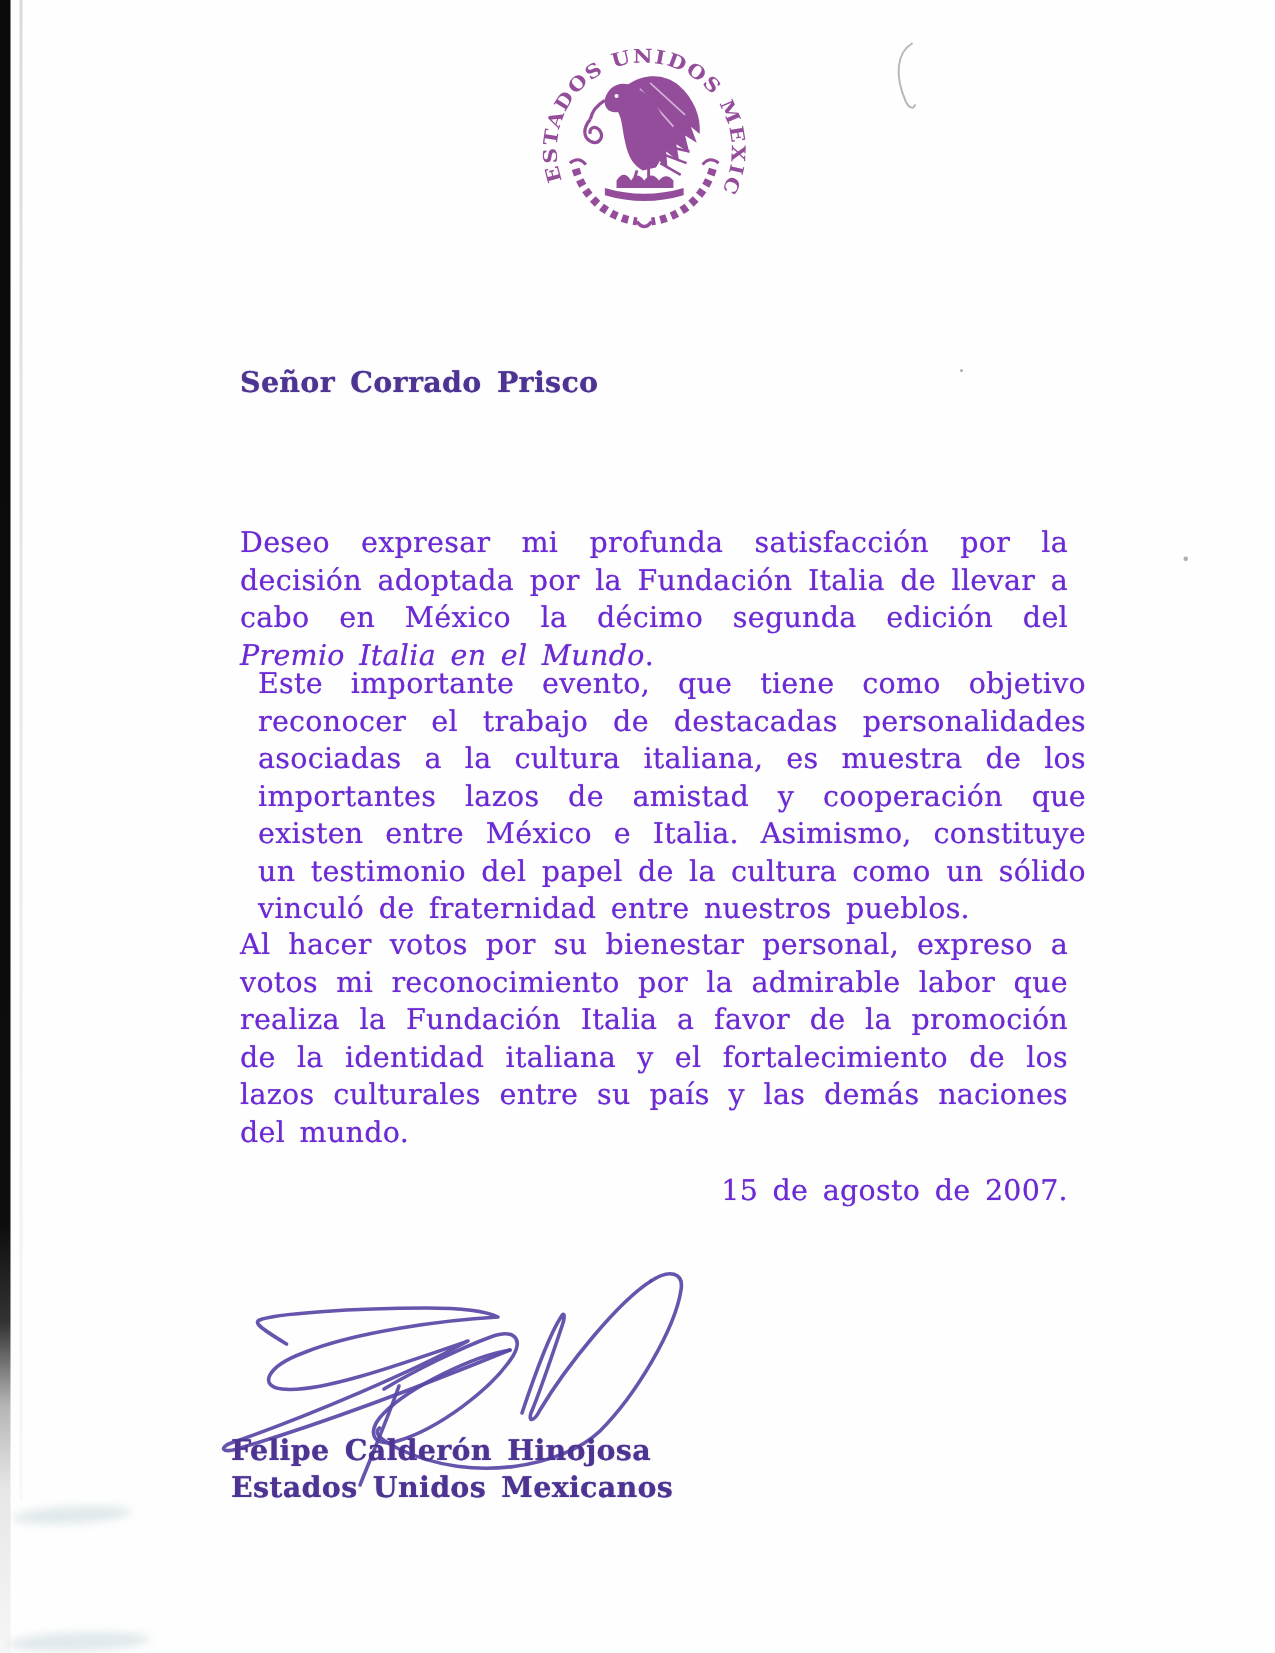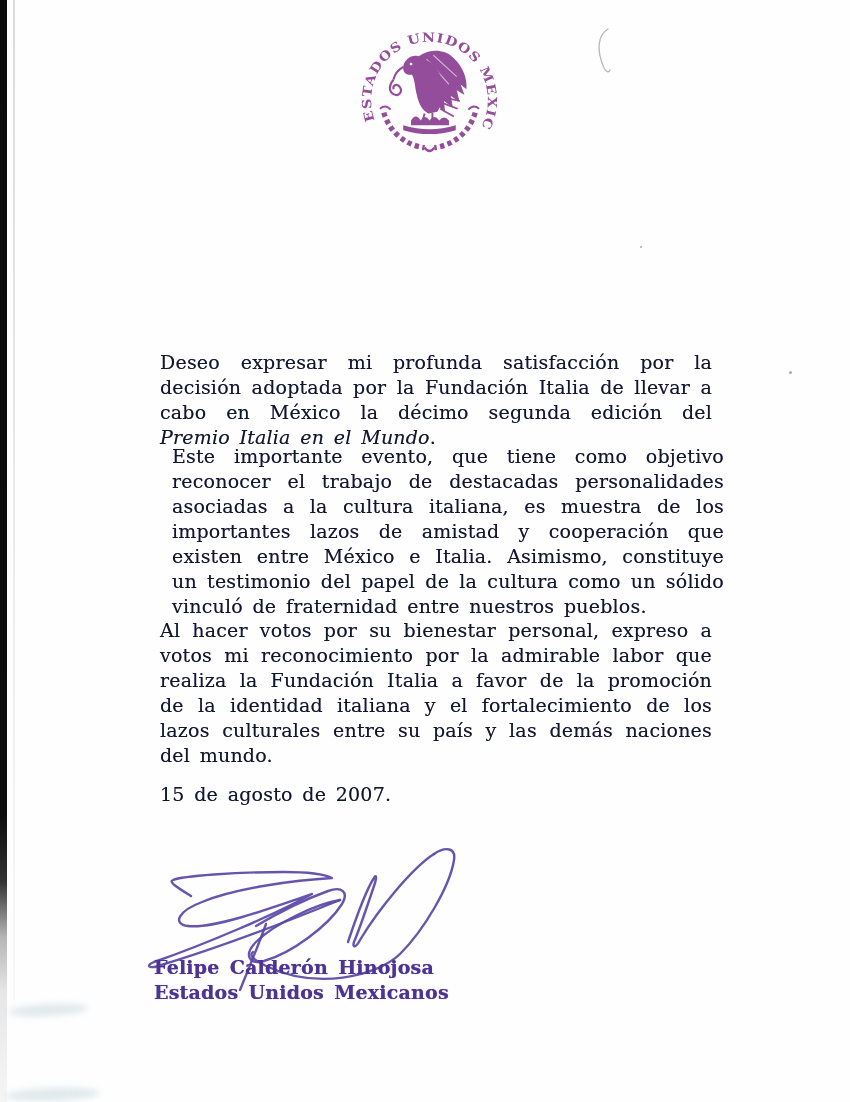--- a/index.html
+++ b/index.html
@@ -30,35 +30,35 @@
   .smudge.s1{left:8px;top:1004px;width:80px;height:12px;transform:rotate(-3deg);}
   .smudge.s2{left:5px;top:1088px;width:95px;height:13px;transform:rotate(-2deg);}
   .speck{position:absolute;background:rgba(90,90,100,.5);border-radius:50%;}
   
   .seal{position:absolute;left:356px;top:29px;width:147px;height:141px;opacity:.92;}
   .pen-mark{position:absolute;left:588px;top:26px;width:40px;height:52px;}
   
   .txt{
     position:absolute;left:160px;width:552px;
     font-size:19px;line-height:25px;
-    color:#0f172a;
+    color:#6d28d9;
     text-align:justify;
     word-spacing:.18em;
     letter-spacing:.2px;
     text-shadow:0 0 .6px rgba(107,84,155,.75);
   }
   .bold-block{
     font-weight:bold;color:#4e3492;text-align:left;
     text-shadow:0 0 .7px rgba(78,52,146,.8);
   }
   .recipient{top:243px;}
   .p1{top:350px;}
   .p2{top:444px;margin-left:12px;}
   .p3{top:618px;}
-  .date{top:782px;text-align:left;}
+  .date{top:782px;text-align:right;}
   .signer{top:955px;left:154px;}
   .ital{font-style:italic;}
   
   .signature{position:absolute;left:116px;top:838px;width:362px;height:158px;}
   .signature path{stroke:#5a46a6;stroke-width:2.4;fill:none;
     stroke-linecap:round;stroke-linejoin:round;opacity:.92;}
 </style>
 </head>
 <body>
 
@@ -111,20 +111,21 @@
     </svg>
   </div>
 
   <div class="pen-mark">
     <svg viewBox="0 0 40 52" width="40" height="52">
       <path d="M 20,3 C 10,9 8,24 16,42 C 18,46 21,47 22,44" fill="none" stroke="rgba(120,126,135,.55)" stroke-width="1.3" stroke-linecap="round"></path>
     </svg>
   </div>
 
   <div class="txt bold-block recipient">
+    <div>Señor Corrado Prisco</div>
   </div>
 
   <div class="txt p1"><span>Deseo expresar mi profunda satisfacción por la decisión adoptada por la Fundación Italia de llevar a cabo en México la décimo segunda edición del </span><span class="ital">Premio Italia en el Mundo</span><span>.</span></div>
 
   <div class="txt p2">Este importante evento, que tiene como objetivo reconocer el trabajo de destacadas personalidades asociadas a la cultura italiana, es muestra de los importantes lazos de amistad y cooperación que existen entre México e Italia. Asimismo, constituye un testimonio del papel de la cultura como un sólido vinculó de fraternidad entre nuestros pueblos.</div>
 
   <div class="txt p3">Al hacer votos por su bienestar personal, expreso a votos mi reconocimiento por la admirable labor que realiza la Fundación Italia a favor de la promoción de la identidad italiana y el fortalecimiento de los lazos culturales entre su país y las demás naciones del mundo.</div>
 
   <div class="txt date">15 de agosto de 2007.</div>
 

